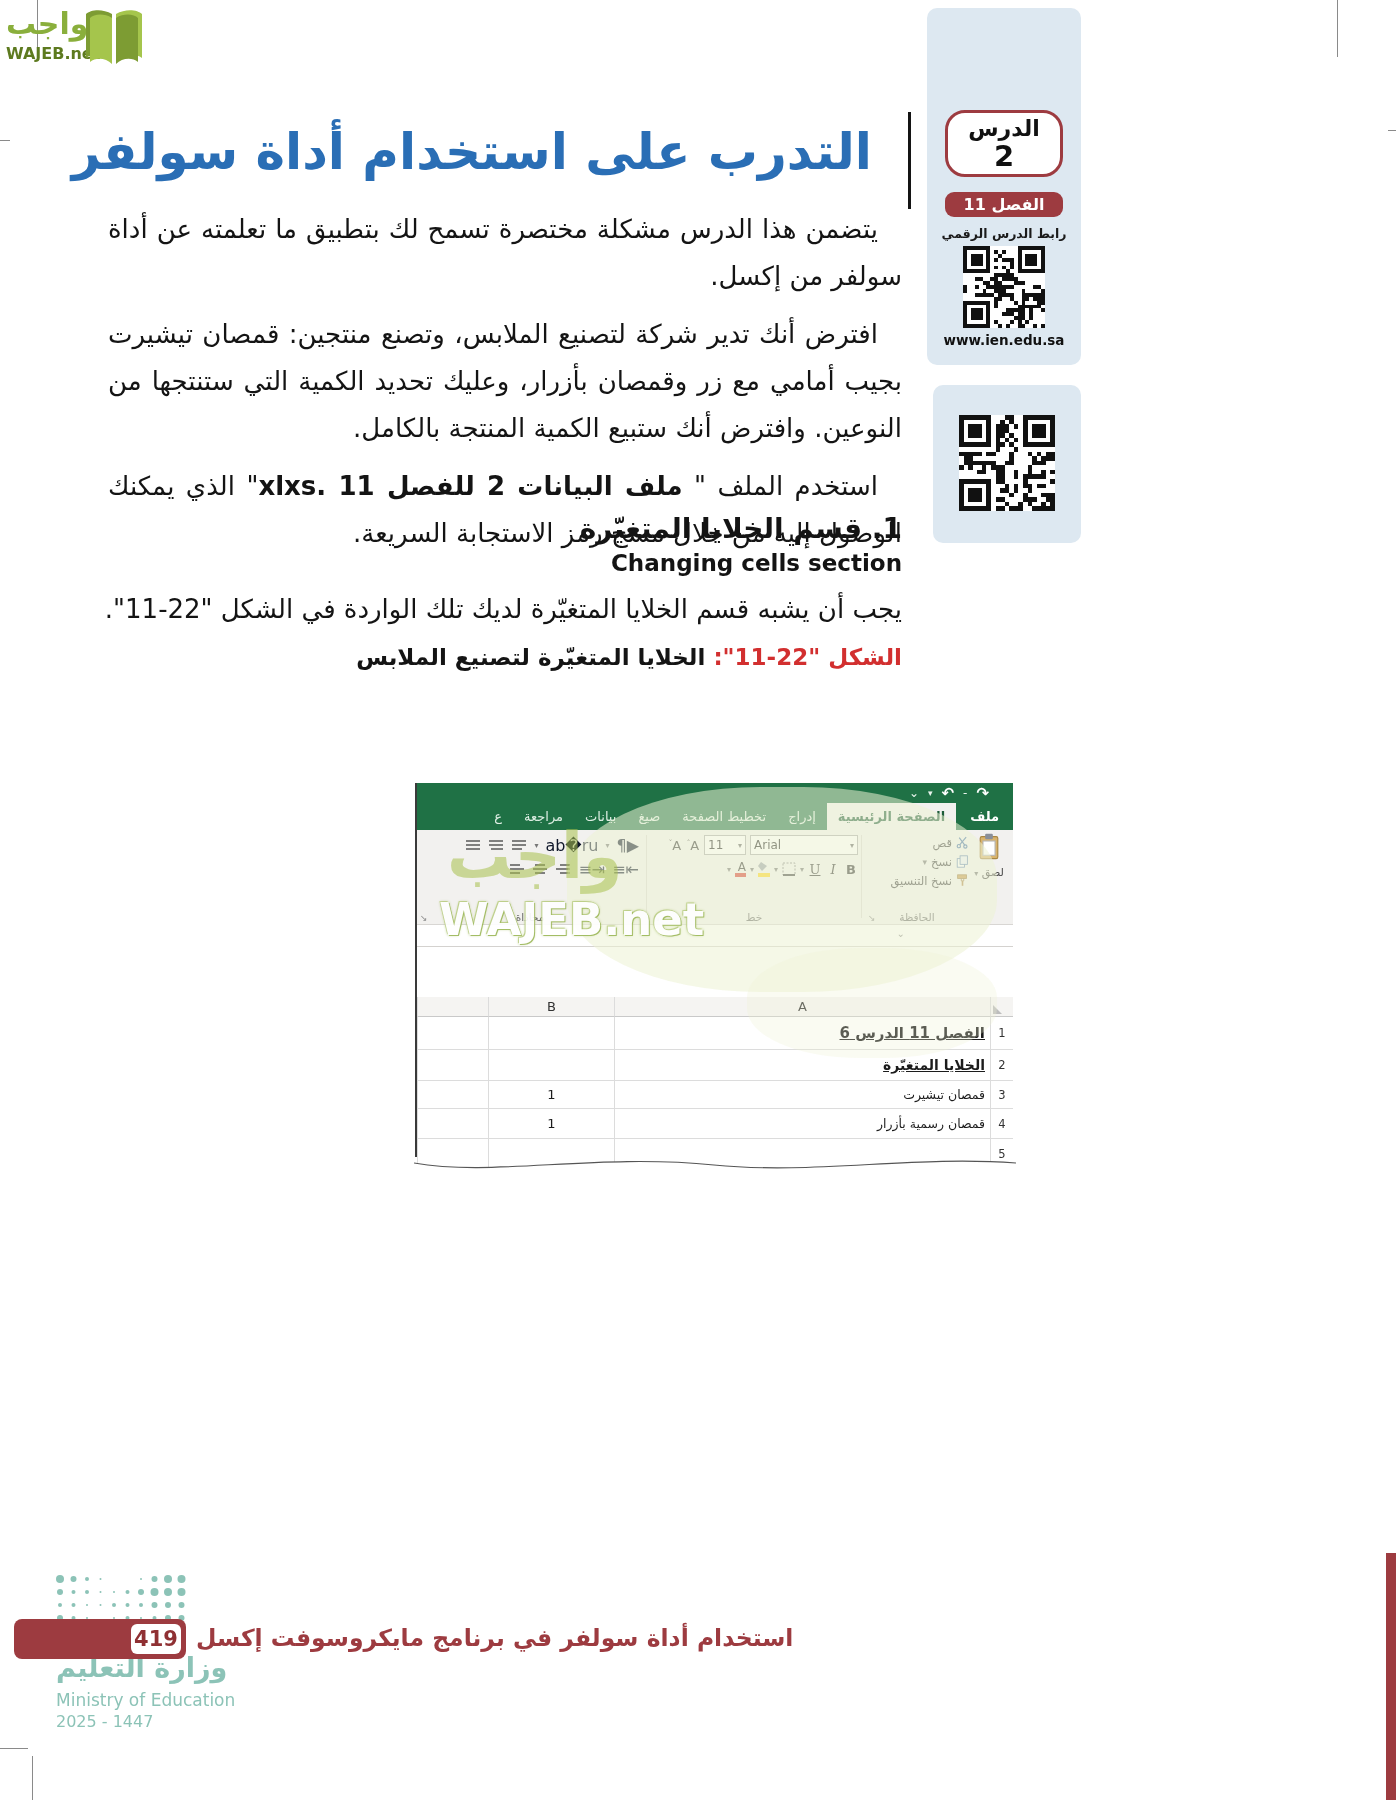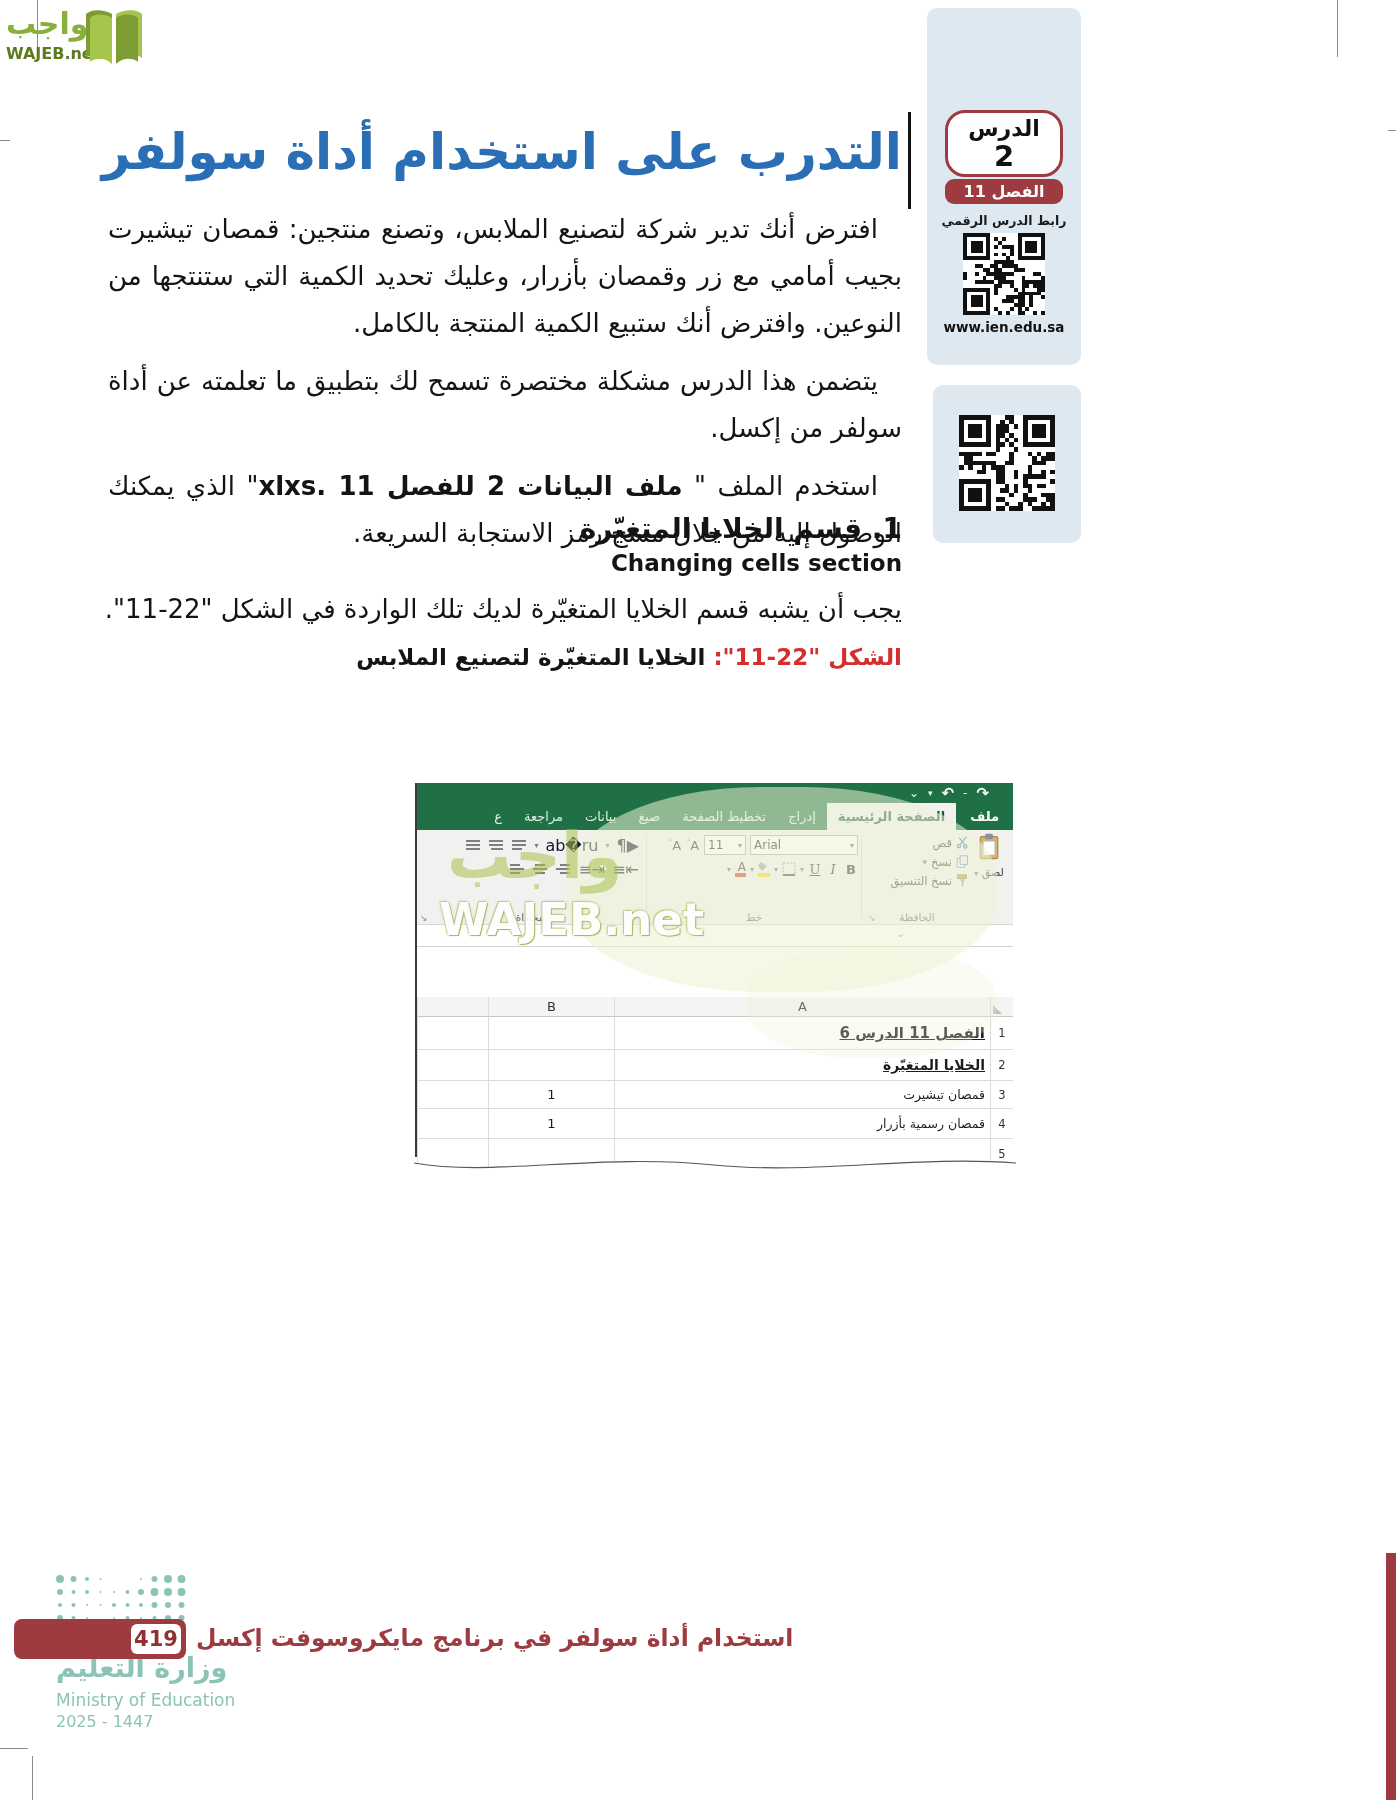--- a/index.html
+++ b/index.html
@@ -8,31 +8,31 @@
   
   .crop{position:absolute;background:#8a8a8a;}
   .edge-strip{position:absolute;right:0;top:1553px;width:10px;height:247px;background:var(--accent-red);}
   
   .wajeb{position:absolute;left:4px;top:6px;width:180px;height:70px;}
   .wajeb-ar{position:absolute;left:2px;top:0;font-size:30px;font-weight:bold;color:var(--wajeb-green);}
   .wajeb-net{position:absolute;left:2px;top:38px;font-size:16px;font-weight:bold;color:var(--wajeb-dark);}
   .wajeb-book{position:absolute;left:78px;top:2px;}
   
   .title-rule{position:absolute;left:908px;top:112px;width:3px;height:97px;background:#141414;}
-  .page-title{position:absolute;right:494px;top:112px;margin:0;font-size:50px;line-height:1.6;
+  .page-title{position:absolute;right:524px;top:112px;margin:0;font-size:50px;line-height:1.6;
               font-weight:bold;color:var(--title-blue);white-space:nowrap;direction:rtl;}
   
   .panel{position:absolute;background:var(--panel-blue);border-radius:10px;}
   .panel1{left:927px;top:8px;width:154px;height:357px;text-align:center;}
   .panel2{left:933px;top:385px;width:148px;height:158px;}
   .lesson-card{margin:102px auto 0;width:112px;background:#fff;border:3px solid var(--accent-red);
                border-radius:20px;padding:4px 0 2px;}
   .lesson-label{font-size:22px;font-weight:bold;color:#111;direction:rtl;line-height:1.1;}
   .lesson-num{font-size:29px;font-weight:bold;color:#111;line-height:1.05;}
-  .chapter-band{margin:2px auto 0;width:118px;height:25px;line-height:25px;background:var(--accent-red);
+  .chapter-band{margin:15px auto 0;width:118px;height:25px;line-height:25px;background:var(--accent-red);
                 border-radius:9px;color:#fff;font-size:16px;font-weight:bold;direction:rtl;}
   .qr-caption{margin-top:9px;font-size:12.5px;font-weight:bold;color:#1a1a1a;direction:rtl;}
   .qr{display:block;margin:5px auto 0;background:#fff;}
   .qr1{width:82px;height:82px;}
   .qr2{width:96px;height:96px;margin-top:30px;}
   .qr-url{margin-top:4px;font-size:13.5px;font-weight:bold;color:#111;}
   
   .body-text{position:absolute;left:108px;right:494px;top:206px;direction:rtl;
              font-size:26px;line-height:47px;color:#141414;text-align:justify;}
   .body-text p{margin:0 0 11px;text-indent:24px;}
@@ -406,22 +406,22 @@
         <rect x="13" y="20" width="1" height="1" fill="#111"></rect>
         <rect x="16" y="20" width="1" height="1" fill="#111"></rect>
         <rect x="17" y="20" width="1" height="1" fill="#111"></rect>
         <rect x="18" y="20" width="1" height="1" fill="#111"></rect>
         <rect x="19" y="20" width="1" height="1" fill="#111"></rect>
         <rect x="20" y="20" width="1" height="1" fill="#111"></rect>
       </svg>
   </aside>
 
   <main class="body-text">
+    <p>يتضمن هذا الدرس مشكلة مختصرة تسمح لك بتطبيق ما تعلمته عن أداة سولفر من إكسل.</p>
     <p>افترض أنك تدير شركة لتصنيع الملابس، وتصنع منتجين: قمصان تيشيرت بجيب أمامي مع زر وقمصان بأزرار، وعليك تحديد الكمية التي ستنتجها من النوعين. وافترض أنك ستبيع الكمية المنتجة بالكامل.</p>
-    <p>يتضمن هذا الدرس مشكلة مختصرة تسمح لك بتطبيق ما تعلمته عن أداة سولفر من إكسل.</p>
     <p><span>استخدم الملف " </span><b>ملف البيانات 2 للفصل 11 .xlxs</b><span>" الذي يمكنك الوصول إليه من خلال مسح رمز الاستجابة السريعة.</span></p>
   </main>
 
   <section class="heading-block">
     <div class="h-ar">1. قسم الخلايا المتغيّرة</div>
     <div class="h-en">Changing cells section</div>
   </section>
   <p class="statement">يجب أن يشبه قسم الخلايا المتغيّرة لديك تلك الواردة في الشكل "22-11".</p>
   <p class="caption">
     <span class="cap-red">الشكل "22-11":</span>

